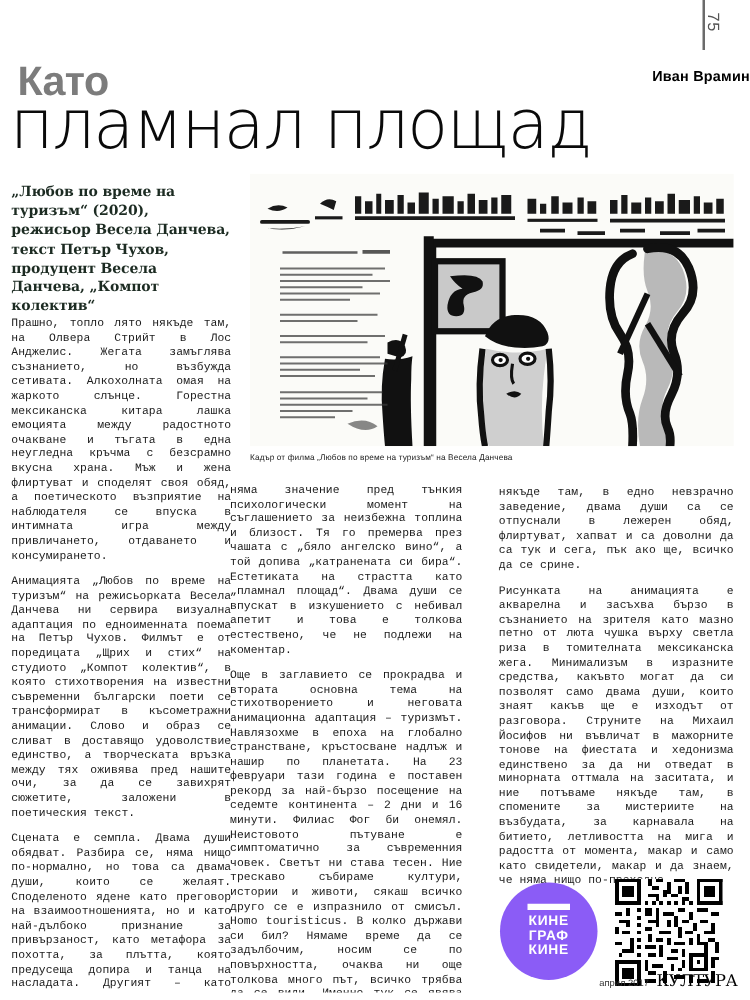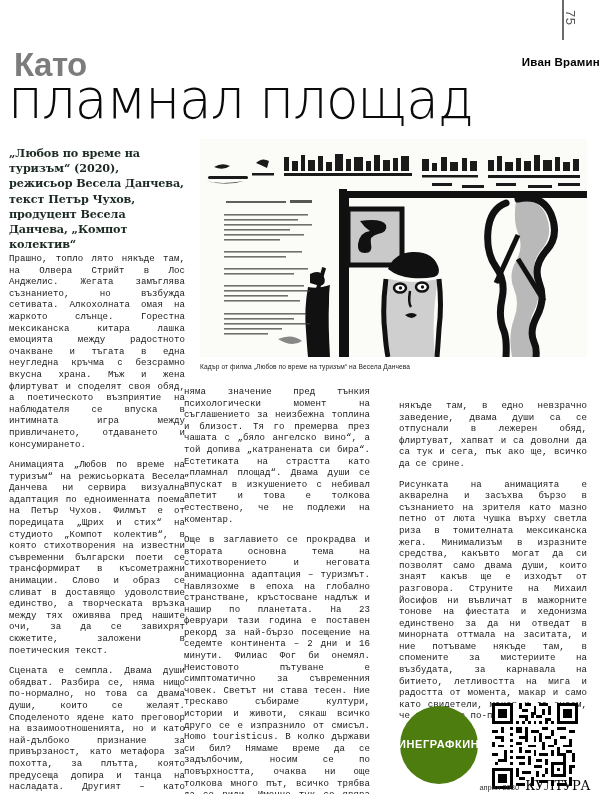--- a/index.html
+++ b/index.html
@@ -124,21 +124,21 @@
   }
   #col-2 {
     left: 184px;
     top: 386px;
     width: 186px;
     height: 408px;
     overflow: hidden;
   }
   #col-3 {
     left: 399px;
-    top: 400px;
+    top: 388px;
     width: 188px;
     height: 330px;
     overflow: hidden;
   }
 
   
   #artwork {
     position: absolute;
     left: 200px;
     top: 139px;
@@ -162,23 +162,24 @@
   }
 
   
   #logo-badge {
     position: absolute;
     left: 400px;
     top: 706px;
     width: 78px;
     height: 78px;
     border-radius: 50%;
-    background: #4d7c0f;
+    background: #8b5cf6;
     color: #ffffff;
     display: flex;
+    flex-direction: column;
     align-items: center;
     justify-content: center;
   }
   #logo-badge .bar {
     width: 34px;
     height: 5px;
     background: #ffffff;
     margin-bottom: 4px;
   }
   #logo-badge .line {
@@ -499,15 +500,15 @@
         <rect x="17" y="24" width="1" height="1"></rect>
       <rect x="22" y="17" width="3" height="1"></rect>
         <rect x="24" y="18" width="1" height="2"></rect>
       <rect x="26" y="22" width="1" height="2"></rect>
         <rect x="11" y="12" width="1" height="1"></rect>
     </g>
   </svg>
 </div>
 
 <div id="footer">
-  <span class="date">април 2030</span>
+  <span class="date">април 2017</span>
   <span class="brand">КУЛТУРА</span>
 </div>
 
 </body></html>

